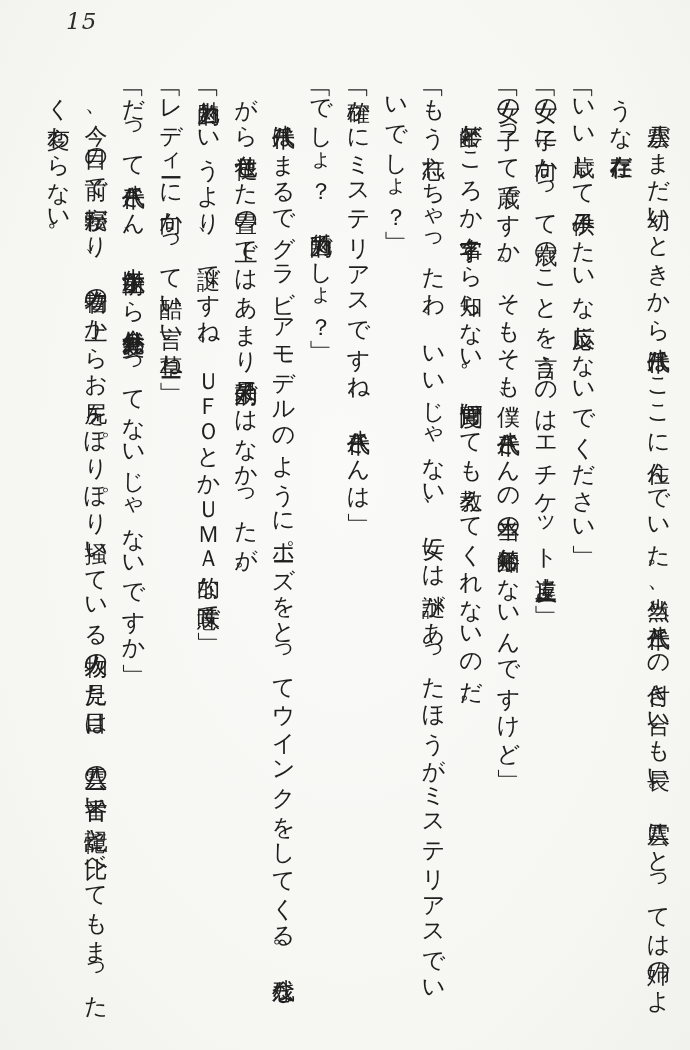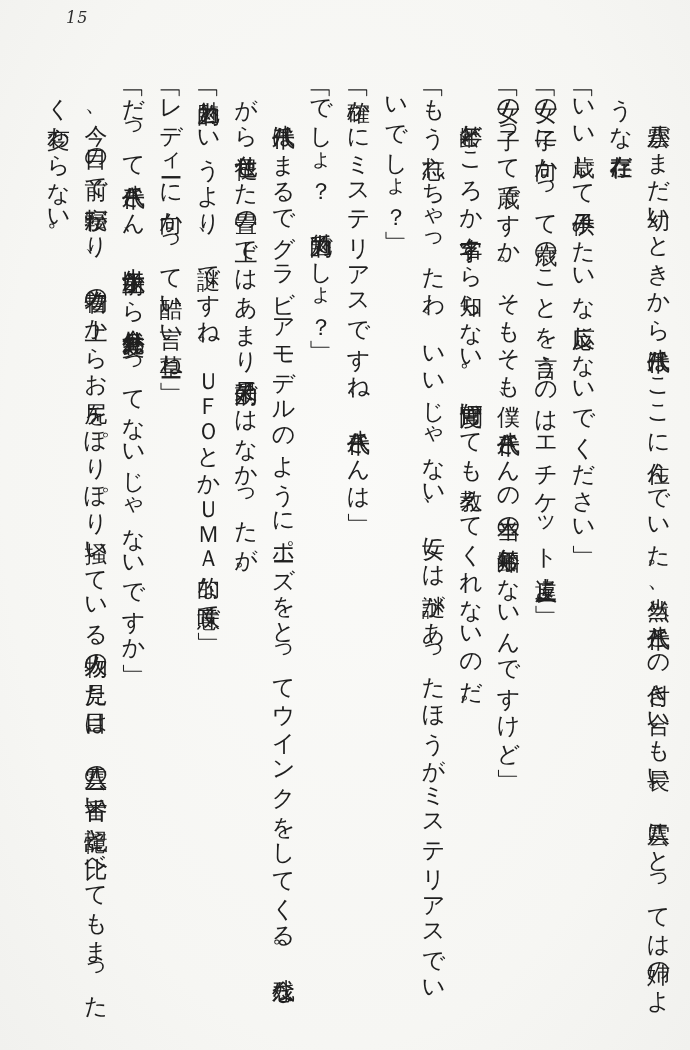--- a/index.html
+++ b/index.html
@@ -14,21 +14,21 @@
     margin: 0 auto;
     background: #f7f7f4;
     background-image: radial-gradient(ellipse at 50% 45%, #fafaf8 0%, #f6f6f3 70%, #f1f1ee 100%);
     overflow: hidden;
     font-family: "DejaVu Serif", "Liberation Serif", serif;
   }
   .page-number {
     position: absolute;
     top: 8px;
     left: 66px;
-    font-size: 16px;
+    font-size: 23px;
     font-style: italic;
     color: #2c2c2c;
     letter-spacing: 1px;
     text-align: center;
   }
   .text-block {
     position: absolute;
     top: 82px;
     right: 13px;
     height: 926px;

